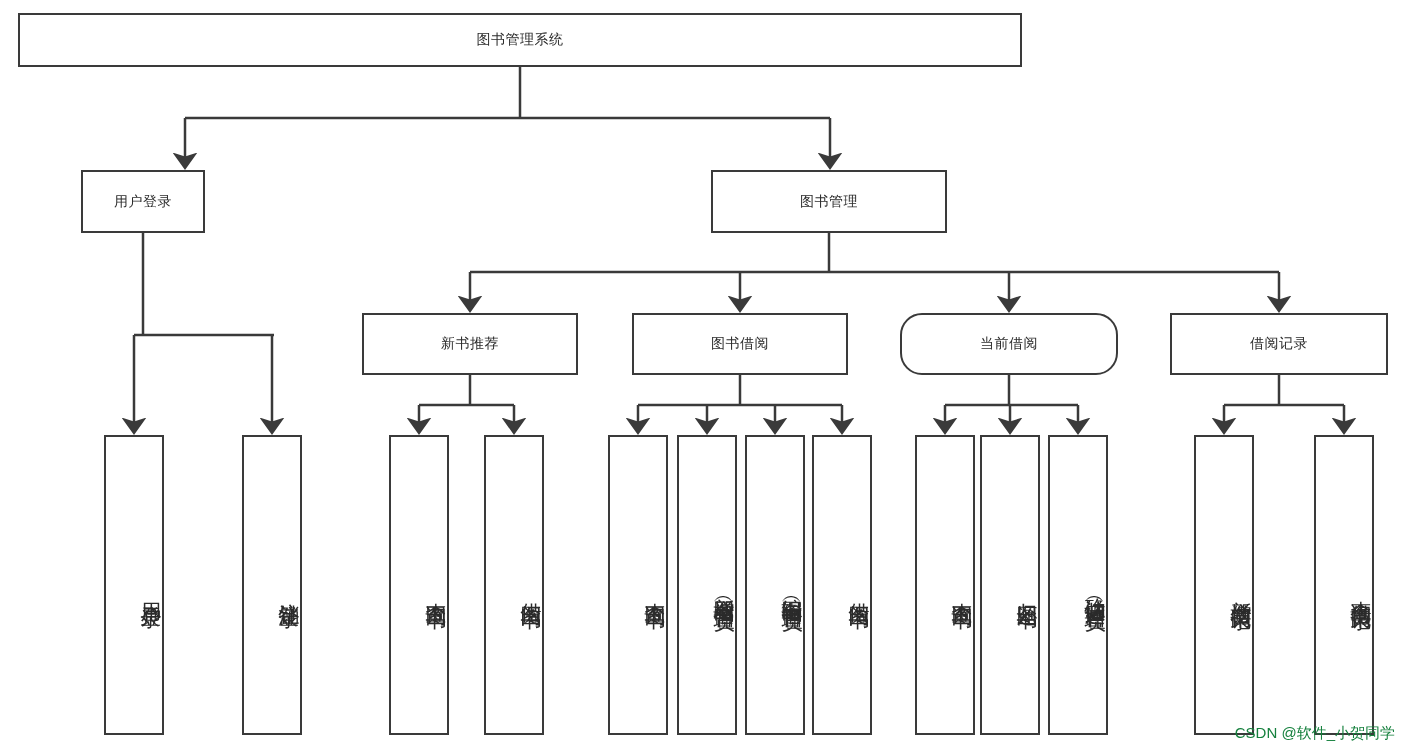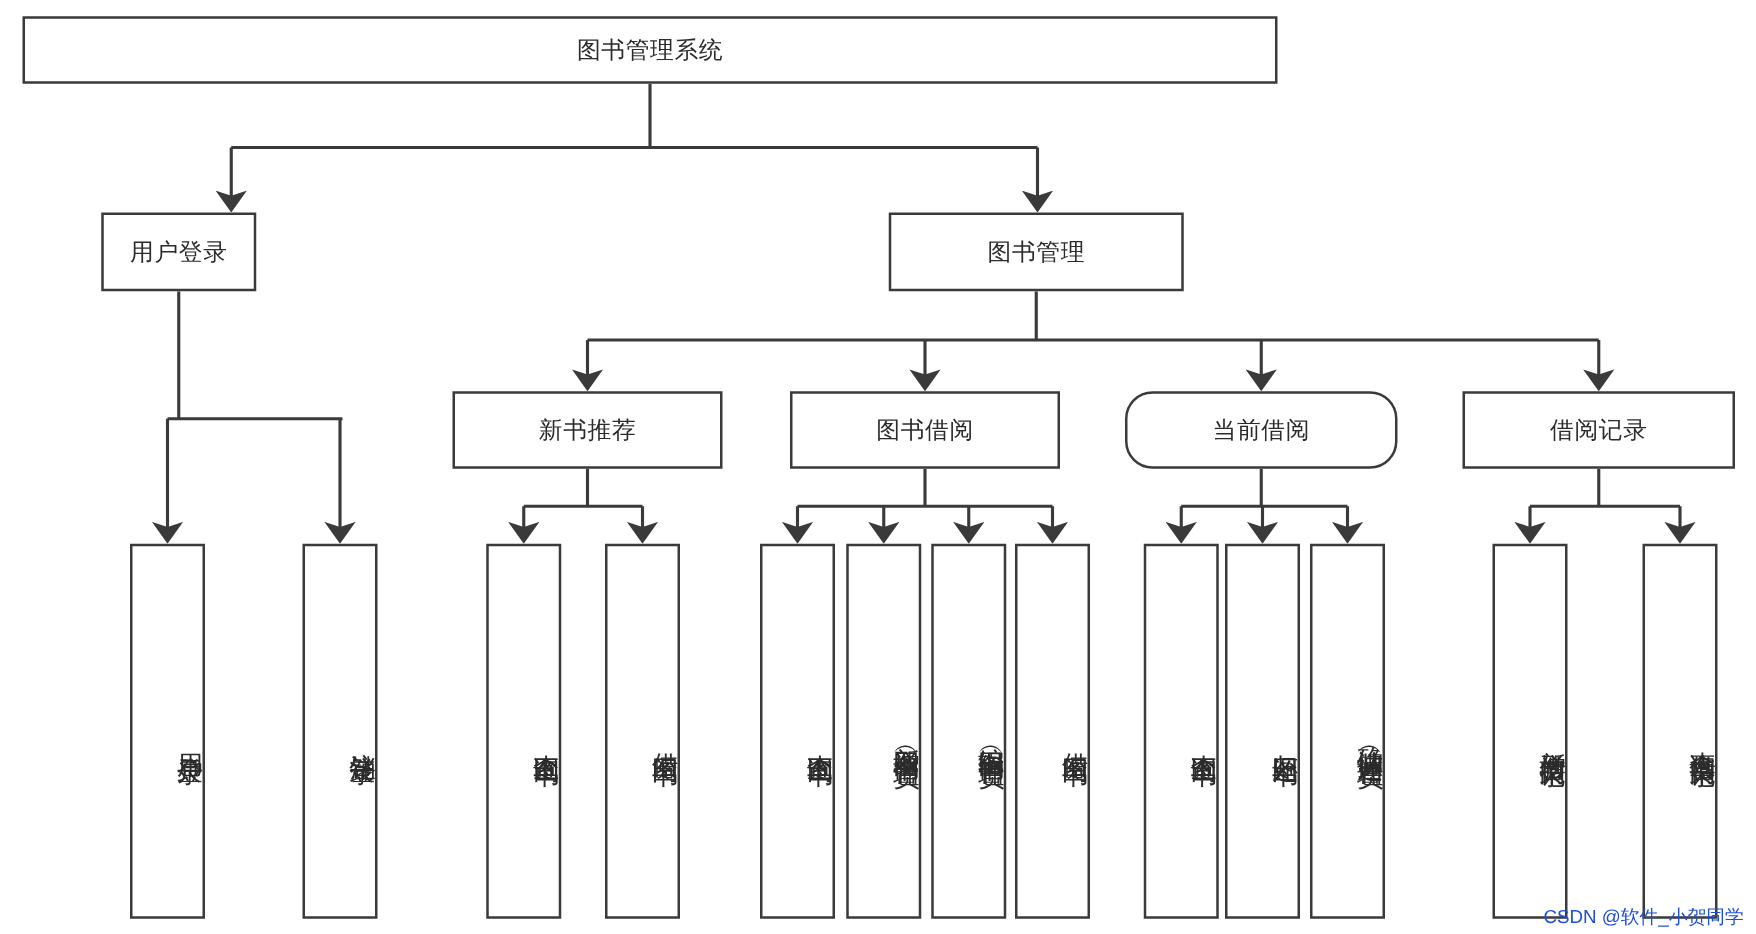--- a/index.html
+++ b/index.html
@@ -30,21 +30,21 @@
     box-sizing: border-box;
     border: 2.5px solid #3a3a3a;
     background: #ffffff;
     display: flex;
     align-items: center;
     justify-content: center;
     color: #2b2b2b;
     z-index: 2;
   }
   .node.h {
-    font-size: 19px;
+    font-size: 14px;
     letter-spacing: 0.5px;
   }
   .node.v {
     font-size: 21px;
     writing-mode: vertical-rl;
     text-orientation: upright;
     letter-spacing: 2px;
     align-items: flex-start;
     justify-content: center;
     padding-top: 10px;
@@ -53,21 +53,21 @@
   .node.v .lbl {
     writing-mode: vertical-rl;
     text-orientation: upright;
     white-space: nowrap;
   }
   .watermark {
     position: absolute;
     right: 10px;
     bottom: 4px;
     font-size: 15px;
-    color: #1d4ed8;
+    color: #15803d;
     z-index: 3;
     white-space: nowrap;
   }
 </style>
 </head>
 <body>
 
 <div id="canvas">
 
   <svg id="edges" viewBox="0 0 1405 747">

